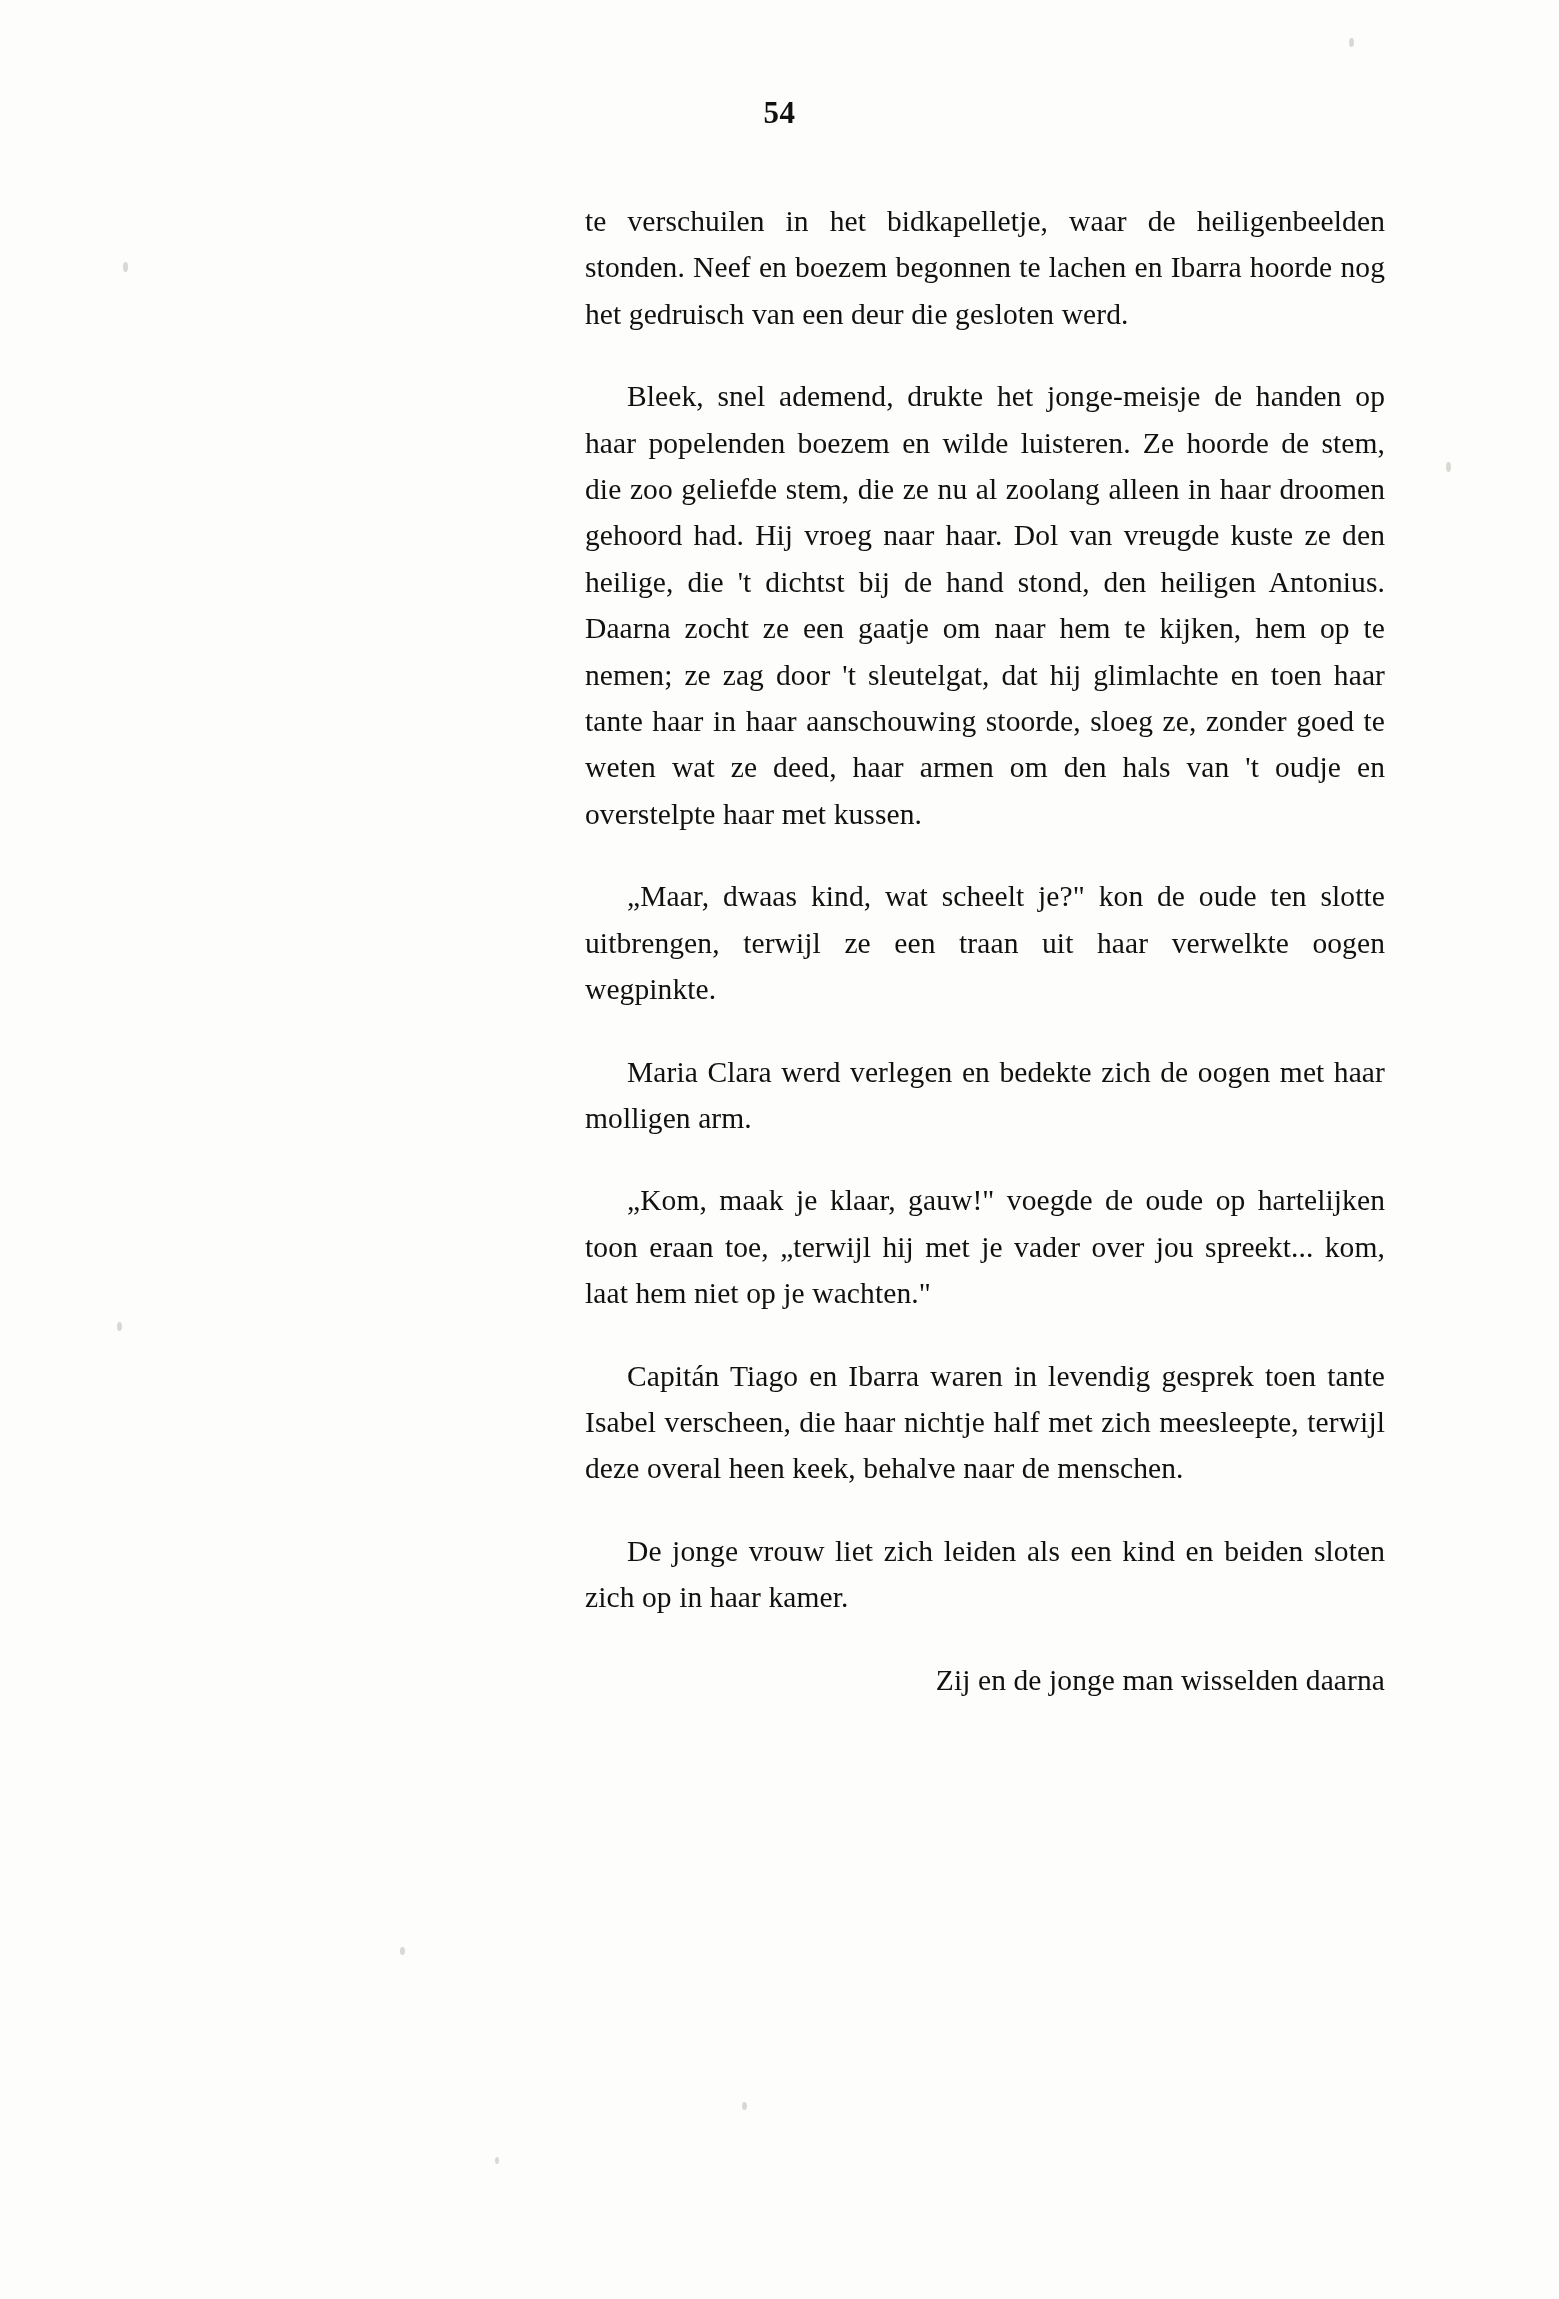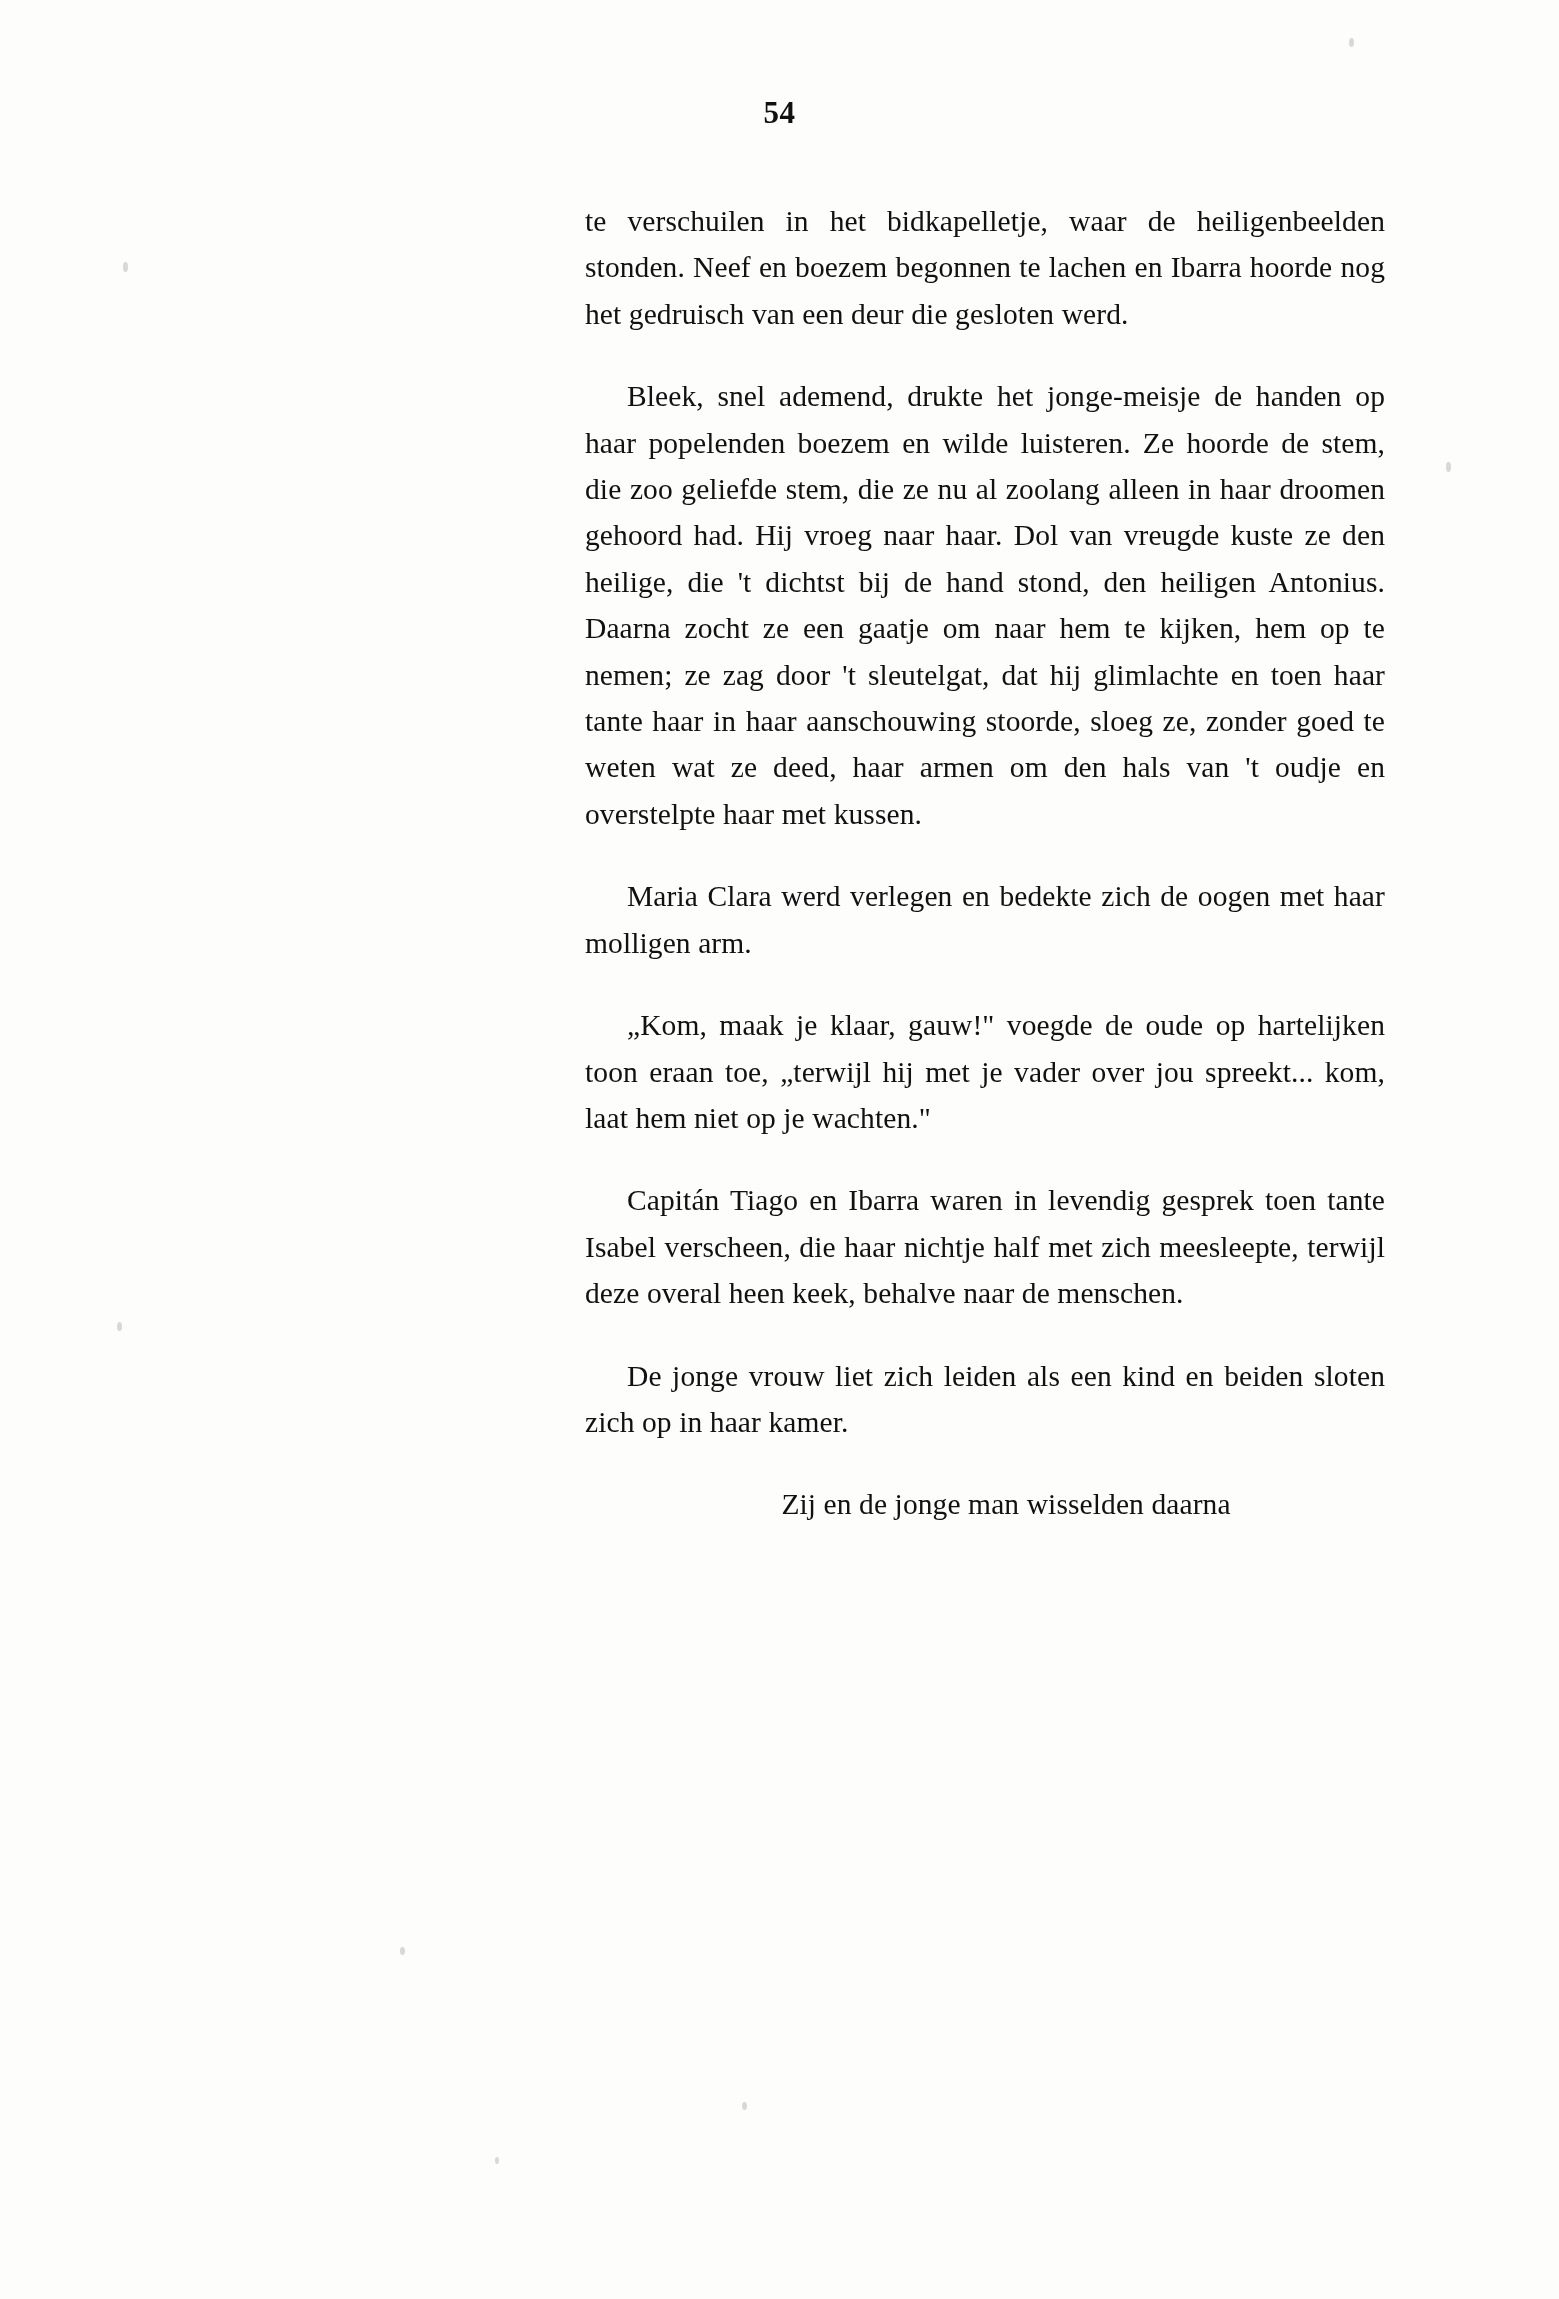--- a/index.html
+++ b/index.html
@@ -47,40 +47,41 @@
     text-align: justify;
     text-justify: inter-word;
     letter-spacing: 0.1px;
     font-family: "Liberation Serif", serif;
   }
   p.para.indent {
     text-indent: 42px;
     margin-top: 36px;
   }
   p.para:last-child {
-    text-align: center;
+    text-align: right;
   }
   
   .speck {
     position: absolute;
     background: #b9b9b4;
     border-radius: 50%;
     opacity: 0.55;
   }
 </style>
 </head>
 <body>
 
 <div class="page">
 
   <div class="page-number">54</div>
 
   <div class="text-column">
     <p class="para">te verschuilen in het bidkapelletje, waar de heiligenbeelden stonden. Neef en boezem begonnen te lachen en Ibarra hoorde nog het gedruisch van een deur die gesloten werd.</p>
     <p class="para indent">Bleek, snel ademend, drukte het jonge-meisje de handen op haar popelenden boezem en wilde luisteren. Ze hoorde de stem, die zoo geliefde stem, die ze nu al zoolang alleen in haar droomen gehoord had. Hij vroeg naar haar. Dol van vreugde kuste ze den heilige, die 't dichtst bij de hand stond, den heiligen Antonius. Daarna zocht ze een gaatje om naar hem te kijken, hem op te nemen; ze zag door 't sleutelgat, dat hij glimlachte en toen haar tante haar in haar aanschouwing stoorde, sloeg ze, zonder goed te weten wat ze deed, haar armen om den hals van 't oudje en overstelpte haar met kussen.</p>
+    <p class="para indent">„Maar, dwaas kind, wat scheelt je?" kon de oude ten slotte uitbrengen, terwijl ze een traan uit haar verwelkte oogen wegpinkte.</p>
     <p class="para indent">Maria Clara werd verlegen en bedekte zich de oogen met haar molligen arm.</p>
     <p class="para indent">„Kom, maak je klaar, gauw!" voegde de oude op hartelijken toon eraan toe, „terwijl hij met je vader over jou spreekt... kom, laat hem niet op je wachten."</p>
     <p class="para indent">Capitán Tiago en Ibarra waren in levendig gesprek toen tante Isabel verscheen, die haar nichtje half met zich meesleepte, terwijl deze overal heen keek, behalve naar de menschen.</p>
     <p class="para indent">De jonge vrouw liet zich leiden als een kind en beiden sloten zich op in haar kamer.</p>
     <p class="para indent">Zij en de jonge man wisselden daarna</p>
   </div>
 
   <div class="speck" style="left:1349px; top:38px; width:5px; height:9px;"></div>
   <div class="speck" style="left:123px; top:262px; width:5px; height:10px;"></div>
   <div class="speck" style="left:1446px; top:462px; width:5px; height:10px;"></div>

